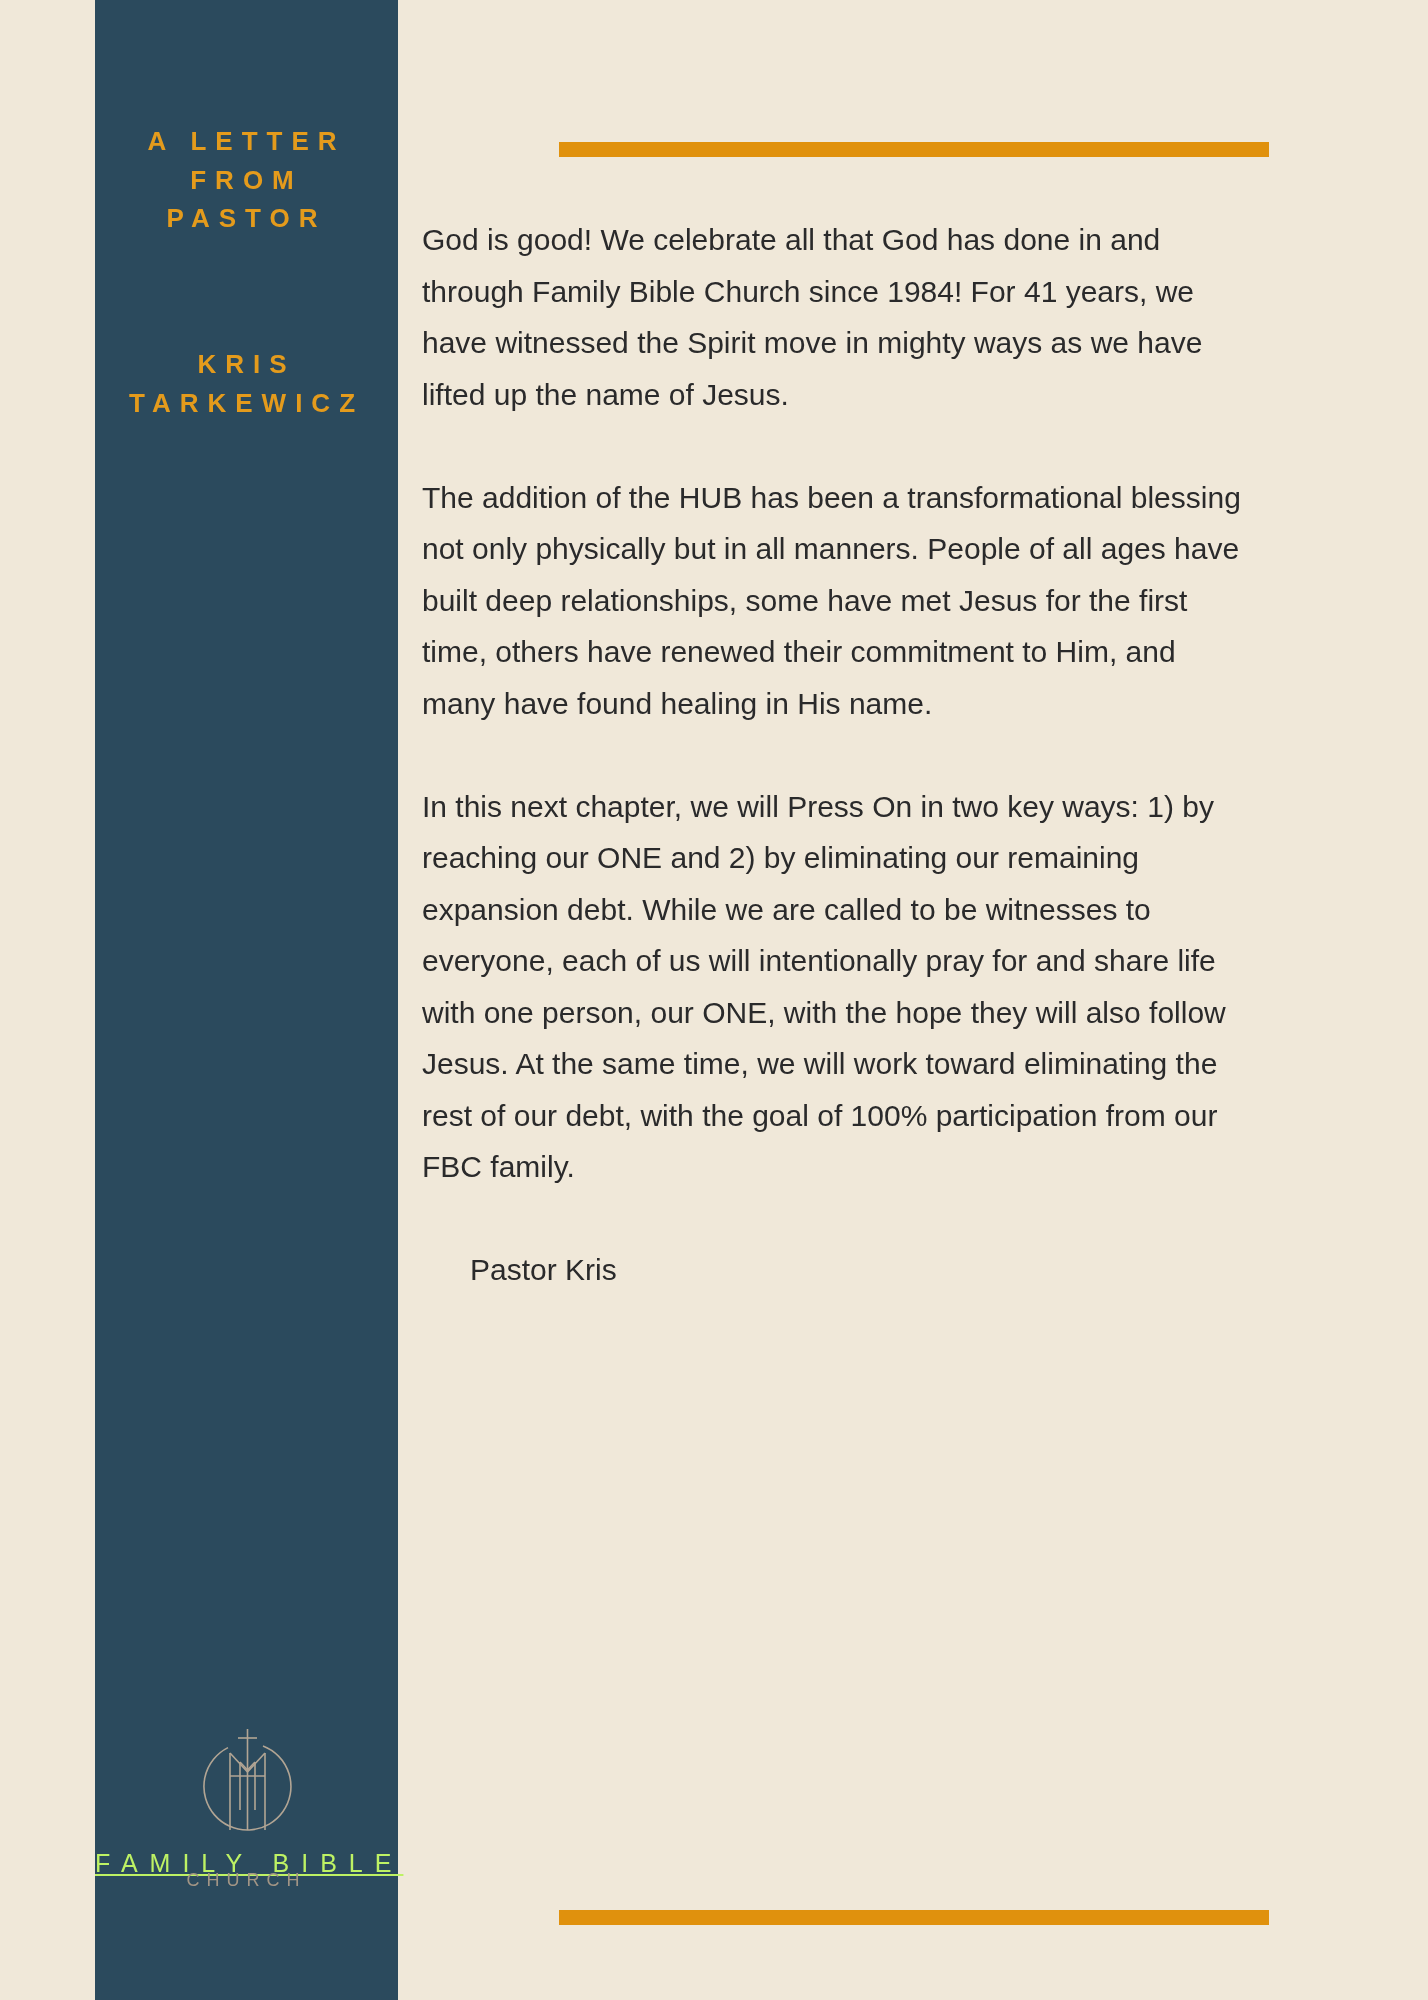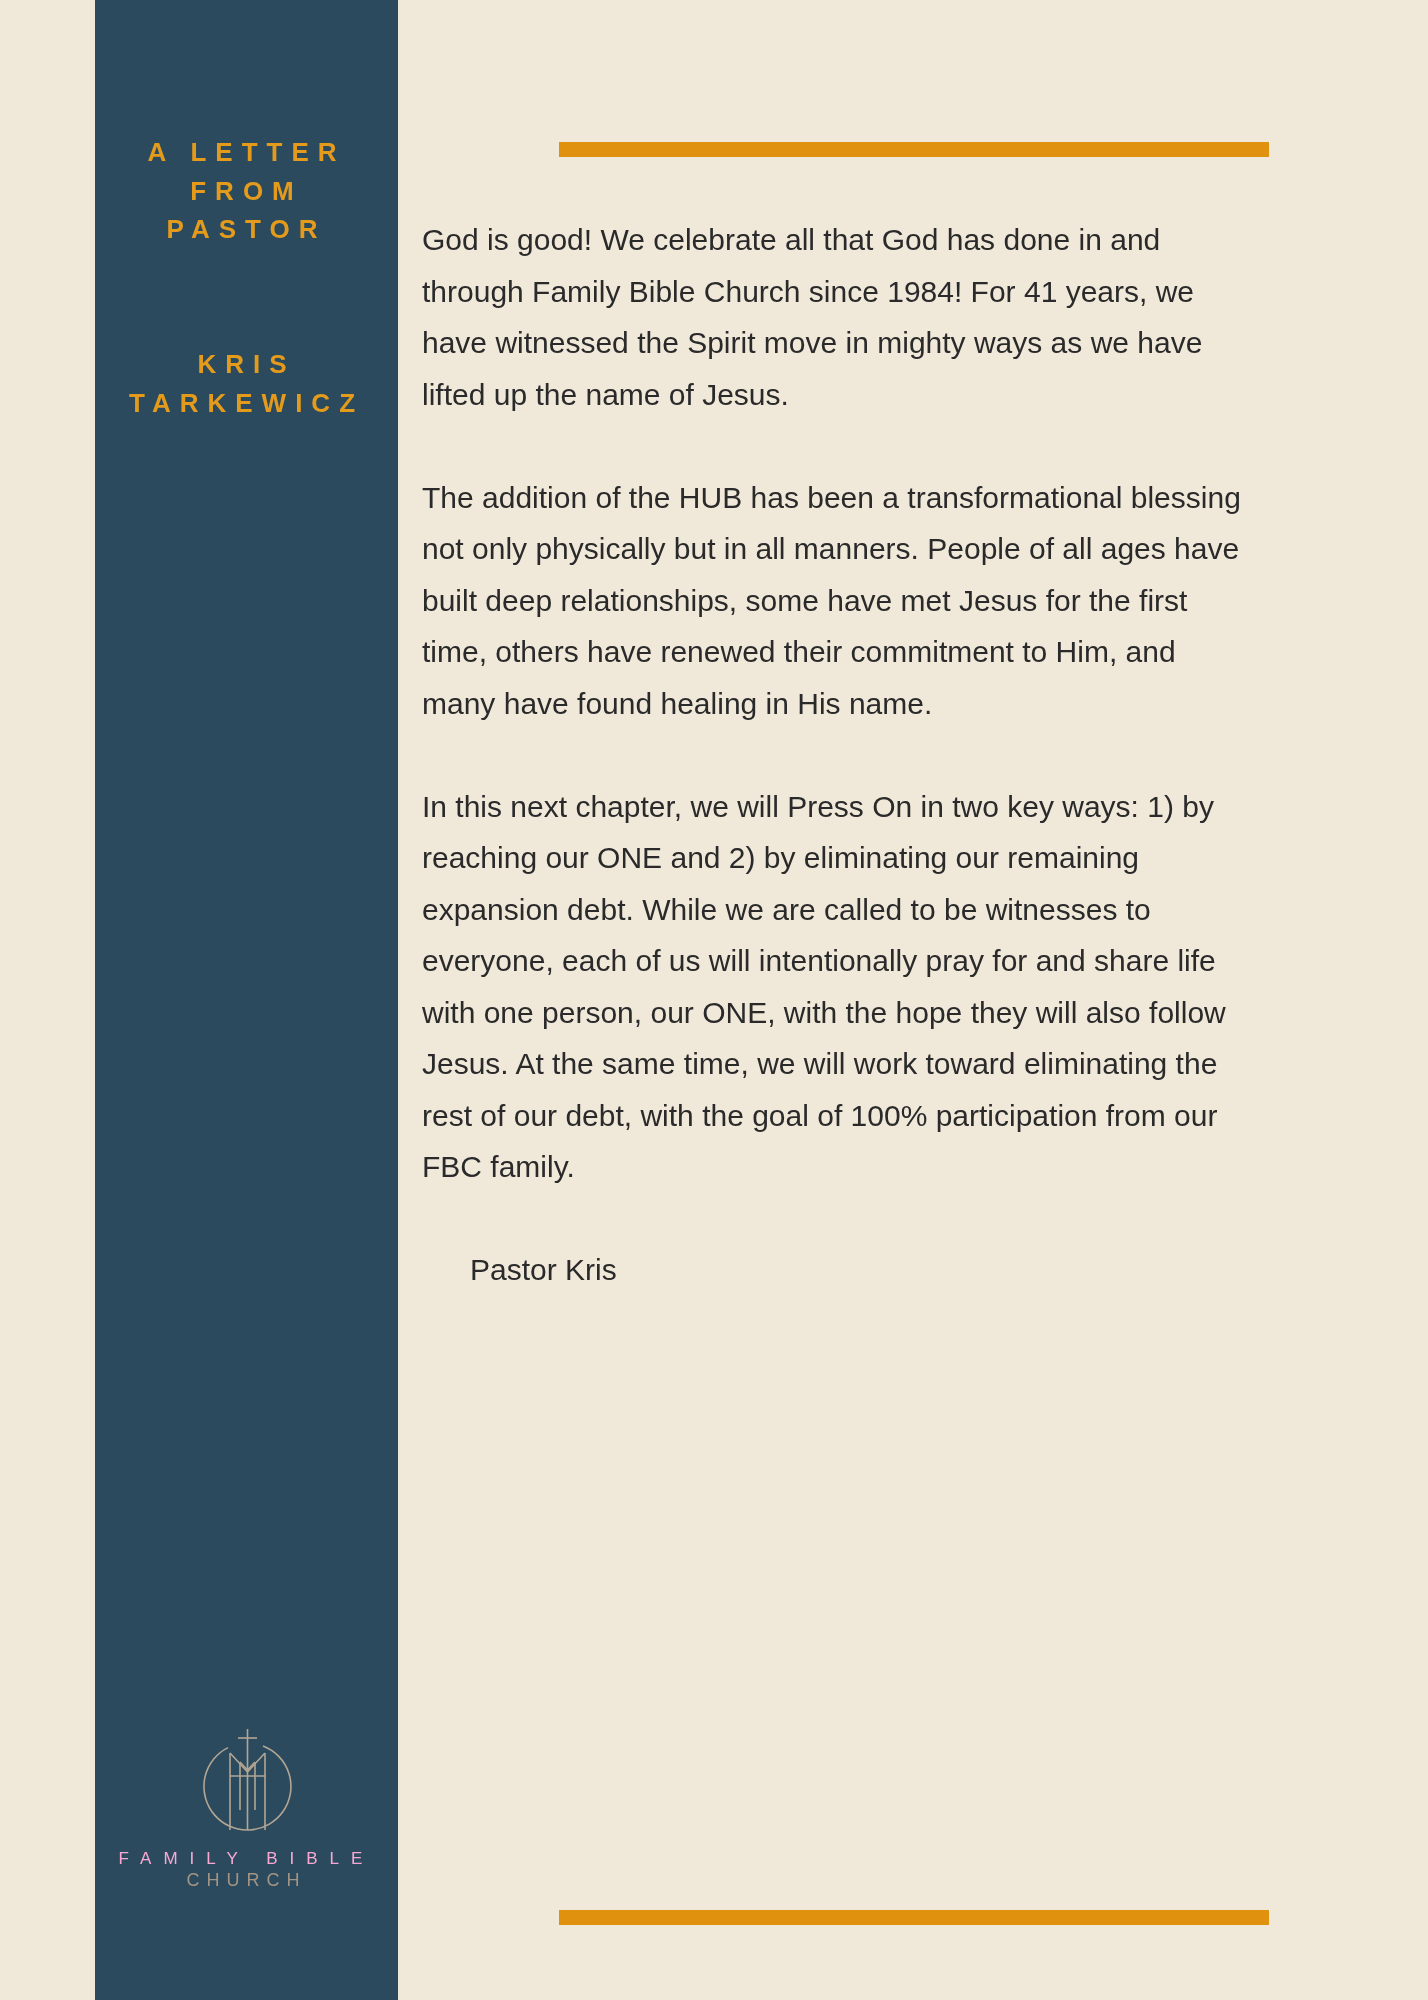--- a/index.html
+++ b/index.html
@@ -25,31 +25,32 @@
     position: absolute;
     left: 0; right: 0;
     text-align: center;
     font-weight: bold;
     font-size: 26px;
     line-height: 38.5px;
     letter-spacing: 9px;
     color: #e49b1c;
     white-space: pre-line;
   }
-  .sidebar-heading { top: 133px; }
+  .sidebar-heading { top: 122px; }
   .sidebar-author  { top: 305px; margin-top: 40px; }
   
   .logo-svg { position: absolute; left: 90px; top: 1720px; }
   .logo-name {
     position: absolute; top: 1849px; left: 0; right: 0;
     text-align: center;
-    font-size: 17px;
+    font-size: 25px;
     letter-spacing: 12px;
-    color: #f9a8d4;
+    color: #bef264;
     white-space: nowrap;
+    text-decoration: underline;
   }
   .logo-sub {
     position: absolute; top: 1870px; left: 0; right: 0;
     text-align: center;
     font-size: 18px;
     letter-spacing: 7px;
     color: #a29585;
     white-space: nowrap;
   }
   

